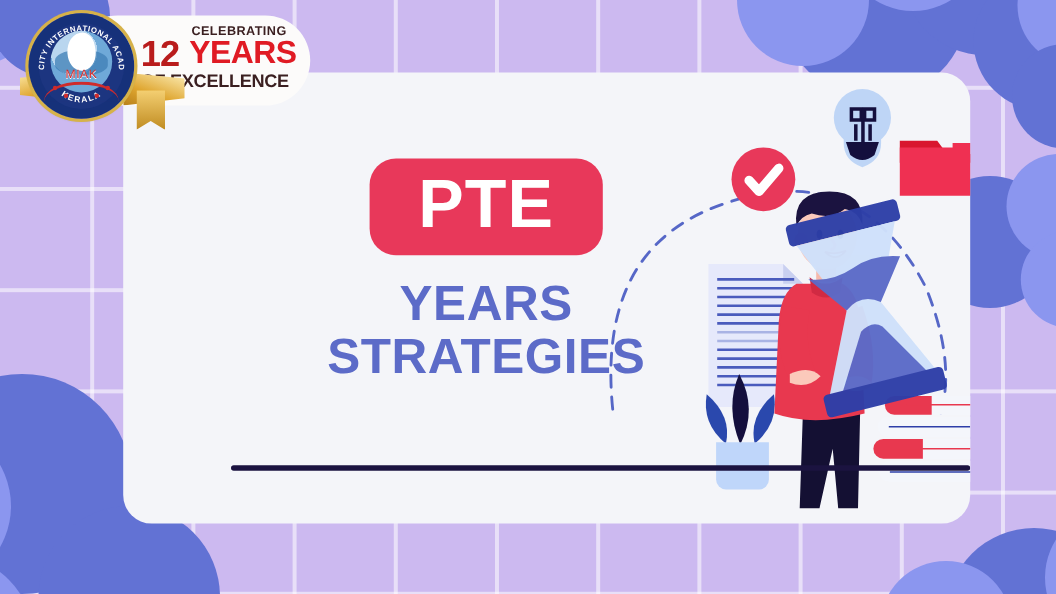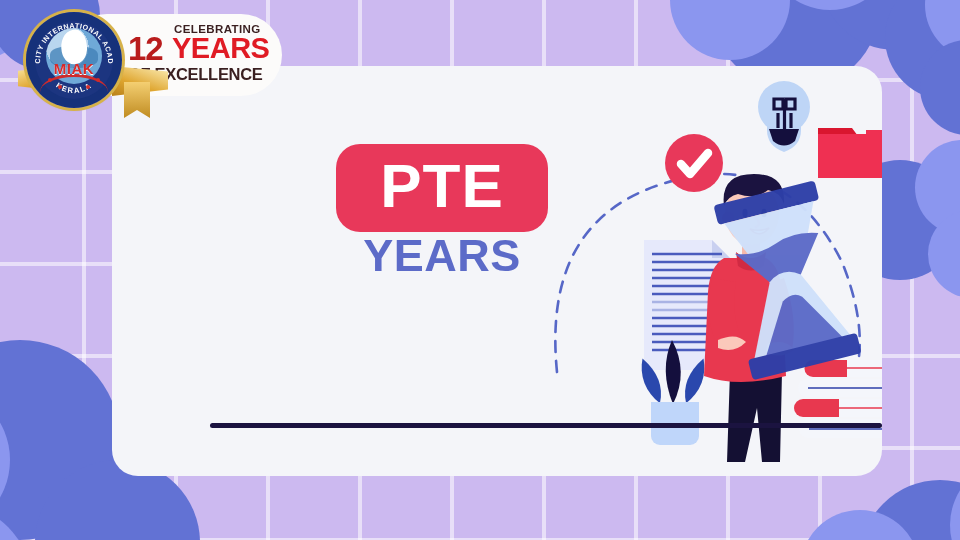--- a/index.html
+++ b/index.html
@@ -114,21 +114,21 @@
     background:#3f7fb5; opacity:.75;
   }
   #seal-dove {
     position:absolute; left:50%; top:36%; transform:translate(-50%,-50%) rotate(-12deg);
     width:26px; height:34px; background:#ffffff;
     border-radius:60% 40% 55% 45%;
     z-index:3;
   }
   #seal-miak {
     position:absolute; left:50%; top:58%; transform:translate(-50%,-50%);
-    font-size:15px; font-weight:bold; color:#d62a2a;
+    font-size:11px; font-weight:normal; color:#d62a2a;
     letter-spacing:.5px; z-index:4; text-shadow:0 1px 0 #fff;
   }
   #seal-red-arc {
     position:absolute; left:14px; top:62px; width:68px; height:18px;
     border-top:3px solid #cf2b2b; border-radius:50%/100% 100% 0 0;
     z-index:3;
   }
   .seal-text {
     position:absolute; left:0; top:0; width:100%; height:100%;
     font-size:7.1px; font-weight:bold; fill:#ffffff;
@@ -139,21 +139,21 @@
   
   #headline-block {
     position:absolute; left:150px; top:78px;
     width:360px; text-align:center; z-index:20;
   }
   #pte-badge {
     display:inline-block;
     background:#e8385a;
     border-radius:24px;
     padding:14px 44px 18px;
-    margin-bottom:0;
+    margin-bottom:20px;
   }
   #pte-label {
     font-size:62px; font-weight:bold; color:#ffffff;
     letter-spacing:1px; line-height:.9; display:block;
   }
   .headline-line {
     font-size:45px; font-weight:bold; color:#5c6bc8;
     letter-spacing:.5px; line-height:1.08; display:block;
     white-space:nowrap;
   }
@@ -212,20 +212,21 @@
 
 </div>
 
 <div id="content-card">
 
   <div id="headline-block">
     <div id="pte-badge">
       <span id="pte-label">PTE</span>
     </div>
     <span class="headline-line">YEARS</span>
+    <span class="headline-line">STRATEGIES</span>
   </div>
 
   <div id="illustration">
     <svg width="380" height="404" viewBox="0 0 380 404">
 
       <path d="M45 300 Q30 150 150 112 Q270 72 330 190 Q370 290 320 345" fill="none" stroke="#4d5fc4" stroke-width="2.6" stroke-dasharray="11 9" stroke-linecap="round" opacity=".95"></path>
 
       <g>
         <path d="M132 168 h68 l18 18 v112 h-86 z" fill="#e6e9fb"></path>
         <path d="M200 168 l18 18 h-18 z" fill="#c9d0f0"></path>

